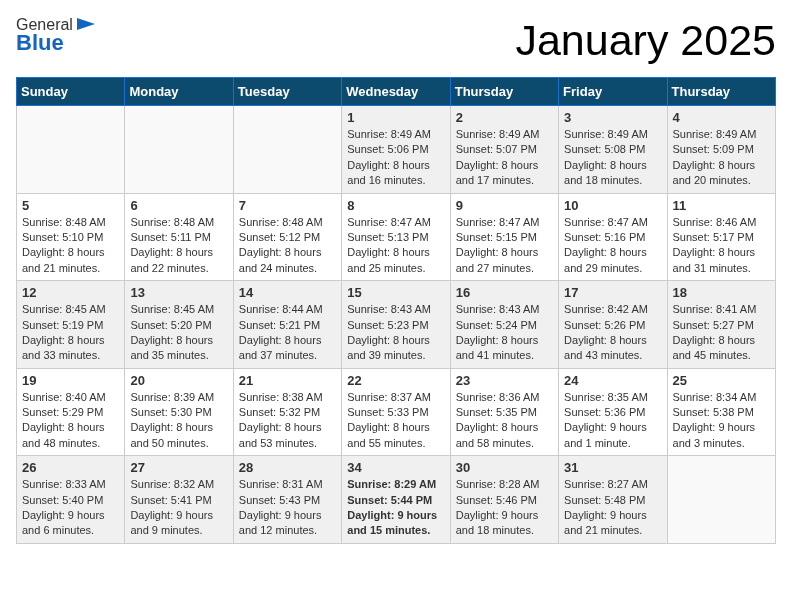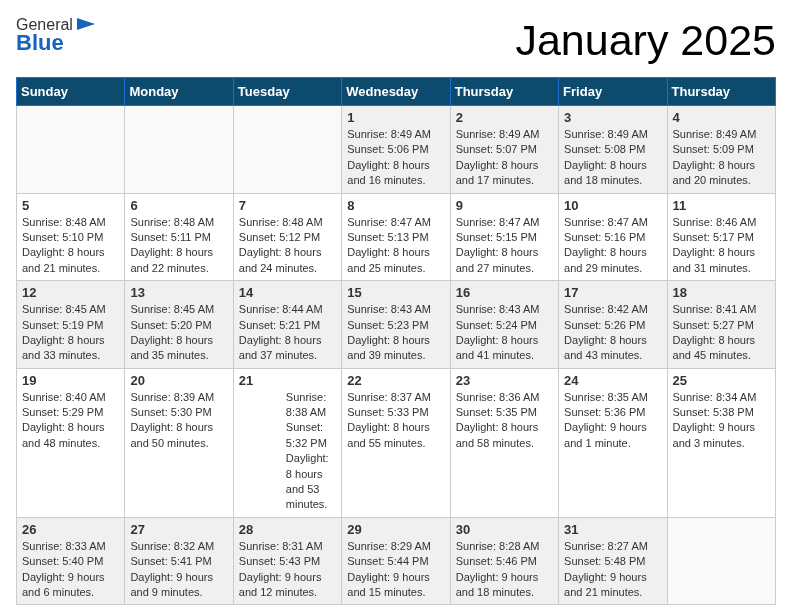--- a/index.html
+++ b/index.html
@@ -255,21 +255,21 @@
         </td>
         <td>
           <span class="day-number">20</span>
           <div class="day-info" style="white-space: pre-line;">Sunrise: 8:39 AM
 Sunset: 5:30 PM
 Daylight: 8 hours
 and 50 minutes.</div>
         </td>
         <td>
           <span class="day-number">21</span>
-          <div class="day-info" style="white-space: pre-line; margin-left: 47px;">Sunrise: 8:38 AM
+          <div class="day-info" style="white-space: pre-line;">Sunrise: 8:38 AM
 Sunset: 5:32 PM
 Daylight: 8 hours
 and 53 minutes.</div>
         </td>
         <td>
           <span class="day-number">22</span>
           <div class="day-info" style="white-space: pre-line;">Sunrise: 8:37 AM
 Sunset: 5:33 PM
 Daylight: 8 hours
 and 55 minutes.</div>
@@ -312,22 +312,22 @@
 and 9 minutes.</div>
         </td>
         <td class="shaded">
           <span class="day-number">28</span>
           <div class="day-info" style="white-space: pre-line;">Sunrise: 8:31 AM
 Sunset: 5:43 PM
 Daylight: 9 hours
 and 12 minutes.</div>
         </td>
         <td class="shaded">
-          <span class="day-number">29</span>
-          <div class="day-info" style="white-space: pre-line;">Sunrise: 8:29 AM
+          <span class="day-number">34</span>
+          <div class="day-info" style="white-space: pre-line; font-weight: bold;">Sunrise: 8:29 AM
 Sunset: 5:44 PM
 Daylight: 9 hours
 and 15 minutes.</div>
         </td>
         <td class="shaded">
           <span class="day-number">30</span>
           <div class="day-info" style="white-space: pre-line;">Sunrise: 8:28 AM
 Sunset: 5:46 PM
 Daylight: 9 hours
 and 18 minutes.</div>

